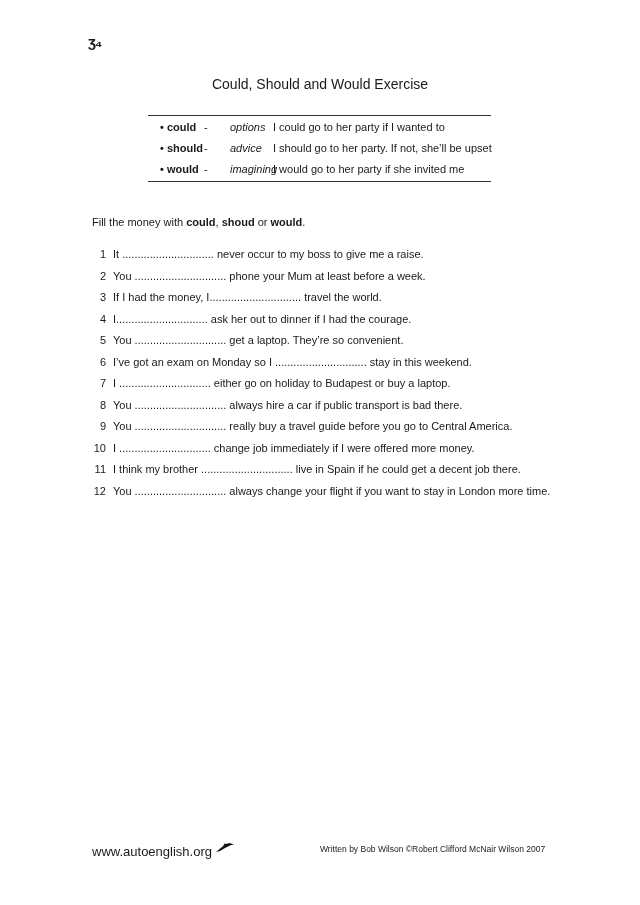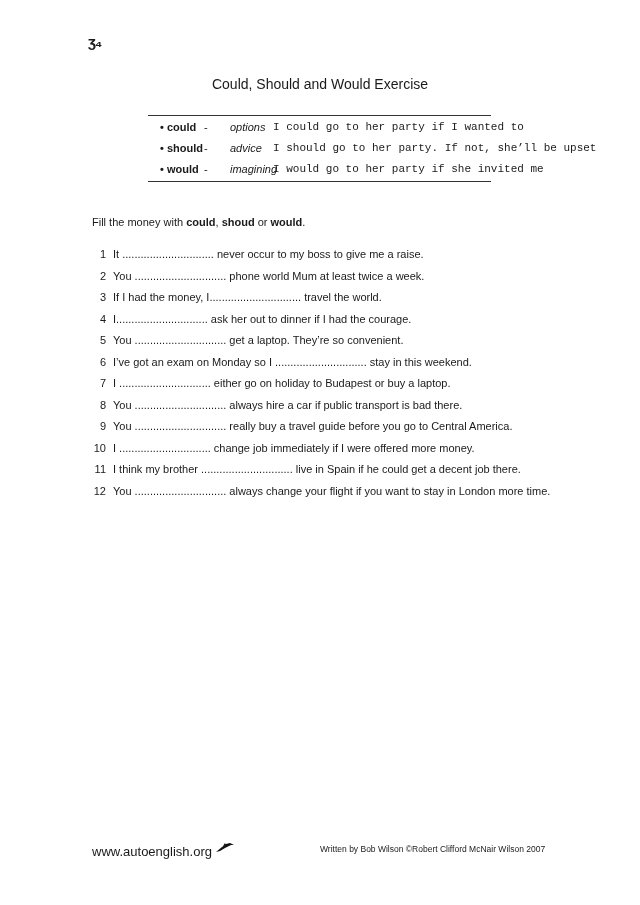--- a/index.html
+++ b/index.html
@@ -5,21 +5,21 @@
   html, body { margin:0; padding:0; background:#ffffff; }
   body { width:640px; height:905px; position:relative; overflow:hidden; font-family:"Liberation Sans", sans-serif; color:#1a1a1a; }
   .abs { position:absolute; }
   .corner-mark { left:88px; top:33px; font-size:15px; font-weight:bold; letter-spacing:-1px; }
   .title { left:0; width:640px; top:76px; text-align:center; font-size:14px; }
   .rule { left:148px; width:343px; height:0; border-top:1px solid #333; }
   .defrow { left:152px; height:16px; font-size:11px; white-space:nowrap; }
   .defrow .w { position:absolute; left:0; font-weight:bold;margin-left:8px; }
   .defrow .d { position:absolute; left:52px; }
   .defrow .m { position:absolute; left:66px; font-style:italic;margin-left:12px; }
-  .defrow .e { position:absolute; left:121px;font-family:Liberation Mono, monospace; }
+  .defrow .e { position:absolute; left:121px; }
   .instr { left:92px; top:216px; font-size:11px; }
   .instr b { font-weight:bold; }
   .item { left:92px; height:14px; font-size:11px; white-space:nowrap; }
   .item .n { position:absolute; right:calc(100% - 14px); text-align:right; width:20px; }
   .item .t { position:absolute; left:21px; }
   .footer-left { left:92px; top:844px; font-size:13px; }
   .footer-right { left:320px; top:844px; font-size:8.5px; }
   .footer-logo { left:214px; top:840px; }
 </style>
 </head>
@@ -54,21 +54,21 @@
 <div class="abs instr">
   <span>Fill the money with </span><b>could</b><span>, </span><b>shoud</b><span> or </span><b>would</b><span>.</span>
 </div>
 
 <div class="abs item" style="top:248px;">
     <span class="n">1</span>
     <span class="t">It .............................. never occur to my boss to give me a raise.</span>
   </div>
 <div class="abs item" style="top:270px;">
     <span class="n">2</span>
-    <span class="t">You .............................. phone world Mum at least twice a week.</span>
+    <span class="t">You .............................. phone your Mum at least before a week.</span>
   </div>
 <div class="abs item" style="top:291px;">
     <span class="n">3</span>
     <span class="t">If I had the money, I..............................  travel the world.</span>
   </div>
 <div class="abs item" style="top:313px;">
     <span class="n">4</span>
     <span class="t">I..............................  ask her out to dinner if I had the courage.</span>
   </div>
 <div class="abs item" style="top:334px;">

